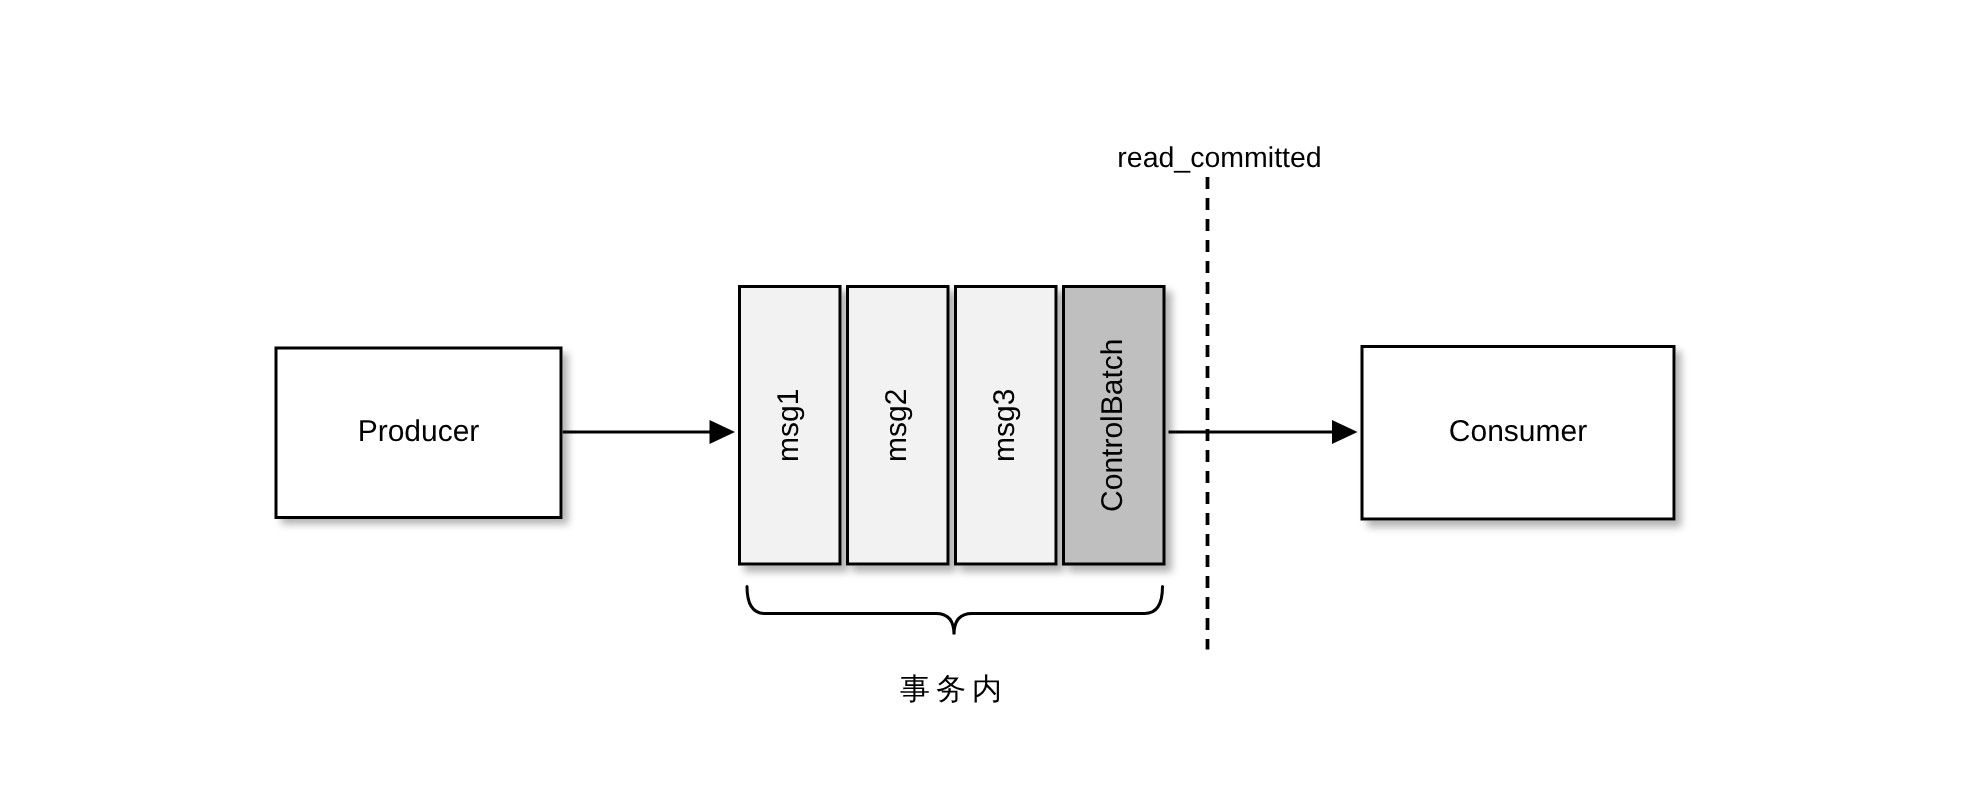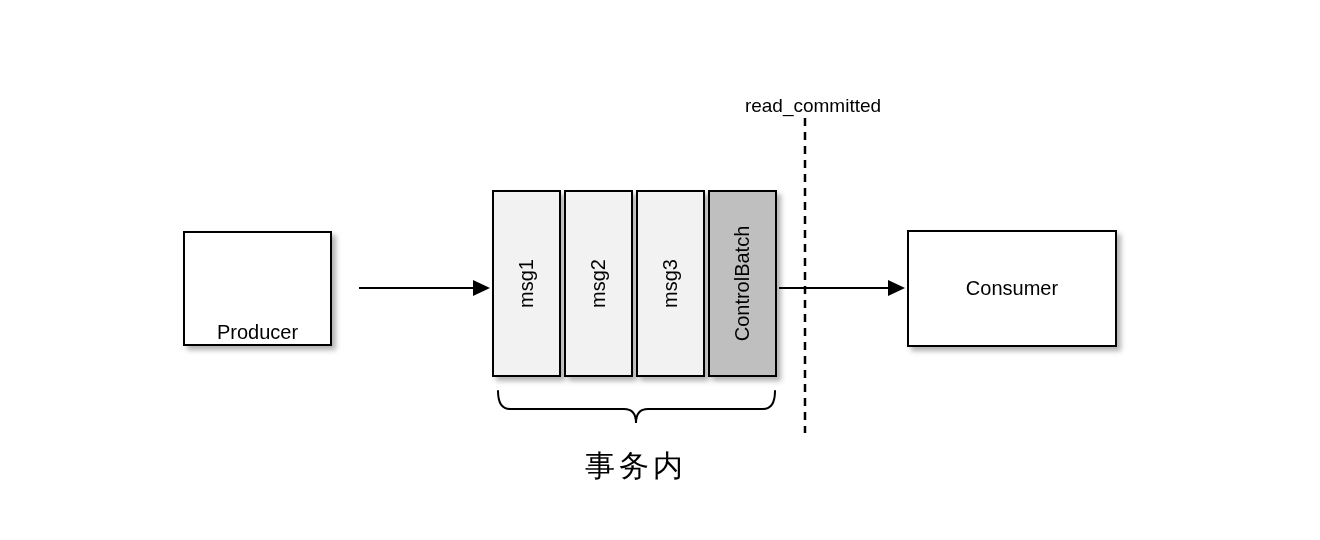--- a/index.html
+++ b/index.html
@@ -22,21 +22,21 @@
     border: 2px solid #000000;
     background: #ffffff;
     display: flex;
     align-items: center;
     justify-content: center;
     box-shadow: 4px 4px 5px rgba(0,0,0,0.30);
     font-size: 20px;
   }
   .producer-box {
     left: 183px; top: 231px;
-    width: 149px; height: 115px; align-items: flex-end;
+    width: 192px; height: 115px;
   }
   .consumer-box {
     left: 907px; top: 230px;
     width: 210px; height: 117px;
   }
   .msg-box {
     top: 190px;
     width: 69px; height: 187px;
   }
   .msg-1 { left: 492px; }
@@ -61,21 +61,21 @@
   .read-committed-label {
     left: 813px; top: 79px;
     transform: translateX(-50%);
     font-size: 19px;
     margin-top: 16px;
   }
   .brace-label {
     left: 636px; top: 446px;
     transform: translateX(-50%);
     font-family: "DejaVu Serif", "Liberation Serif", serif;
-    font-size: 30px;
+    font-size: 20px;
     letter-spacing: 4px;
     text-align: center;
   }
 </style>
 </head>
 <body>
 
 <div class="canvas">
 
   <svg class="overlay-svg" viewBox="0 0 1320 540" xmlns="http://www.w3.org/2000/svg">

